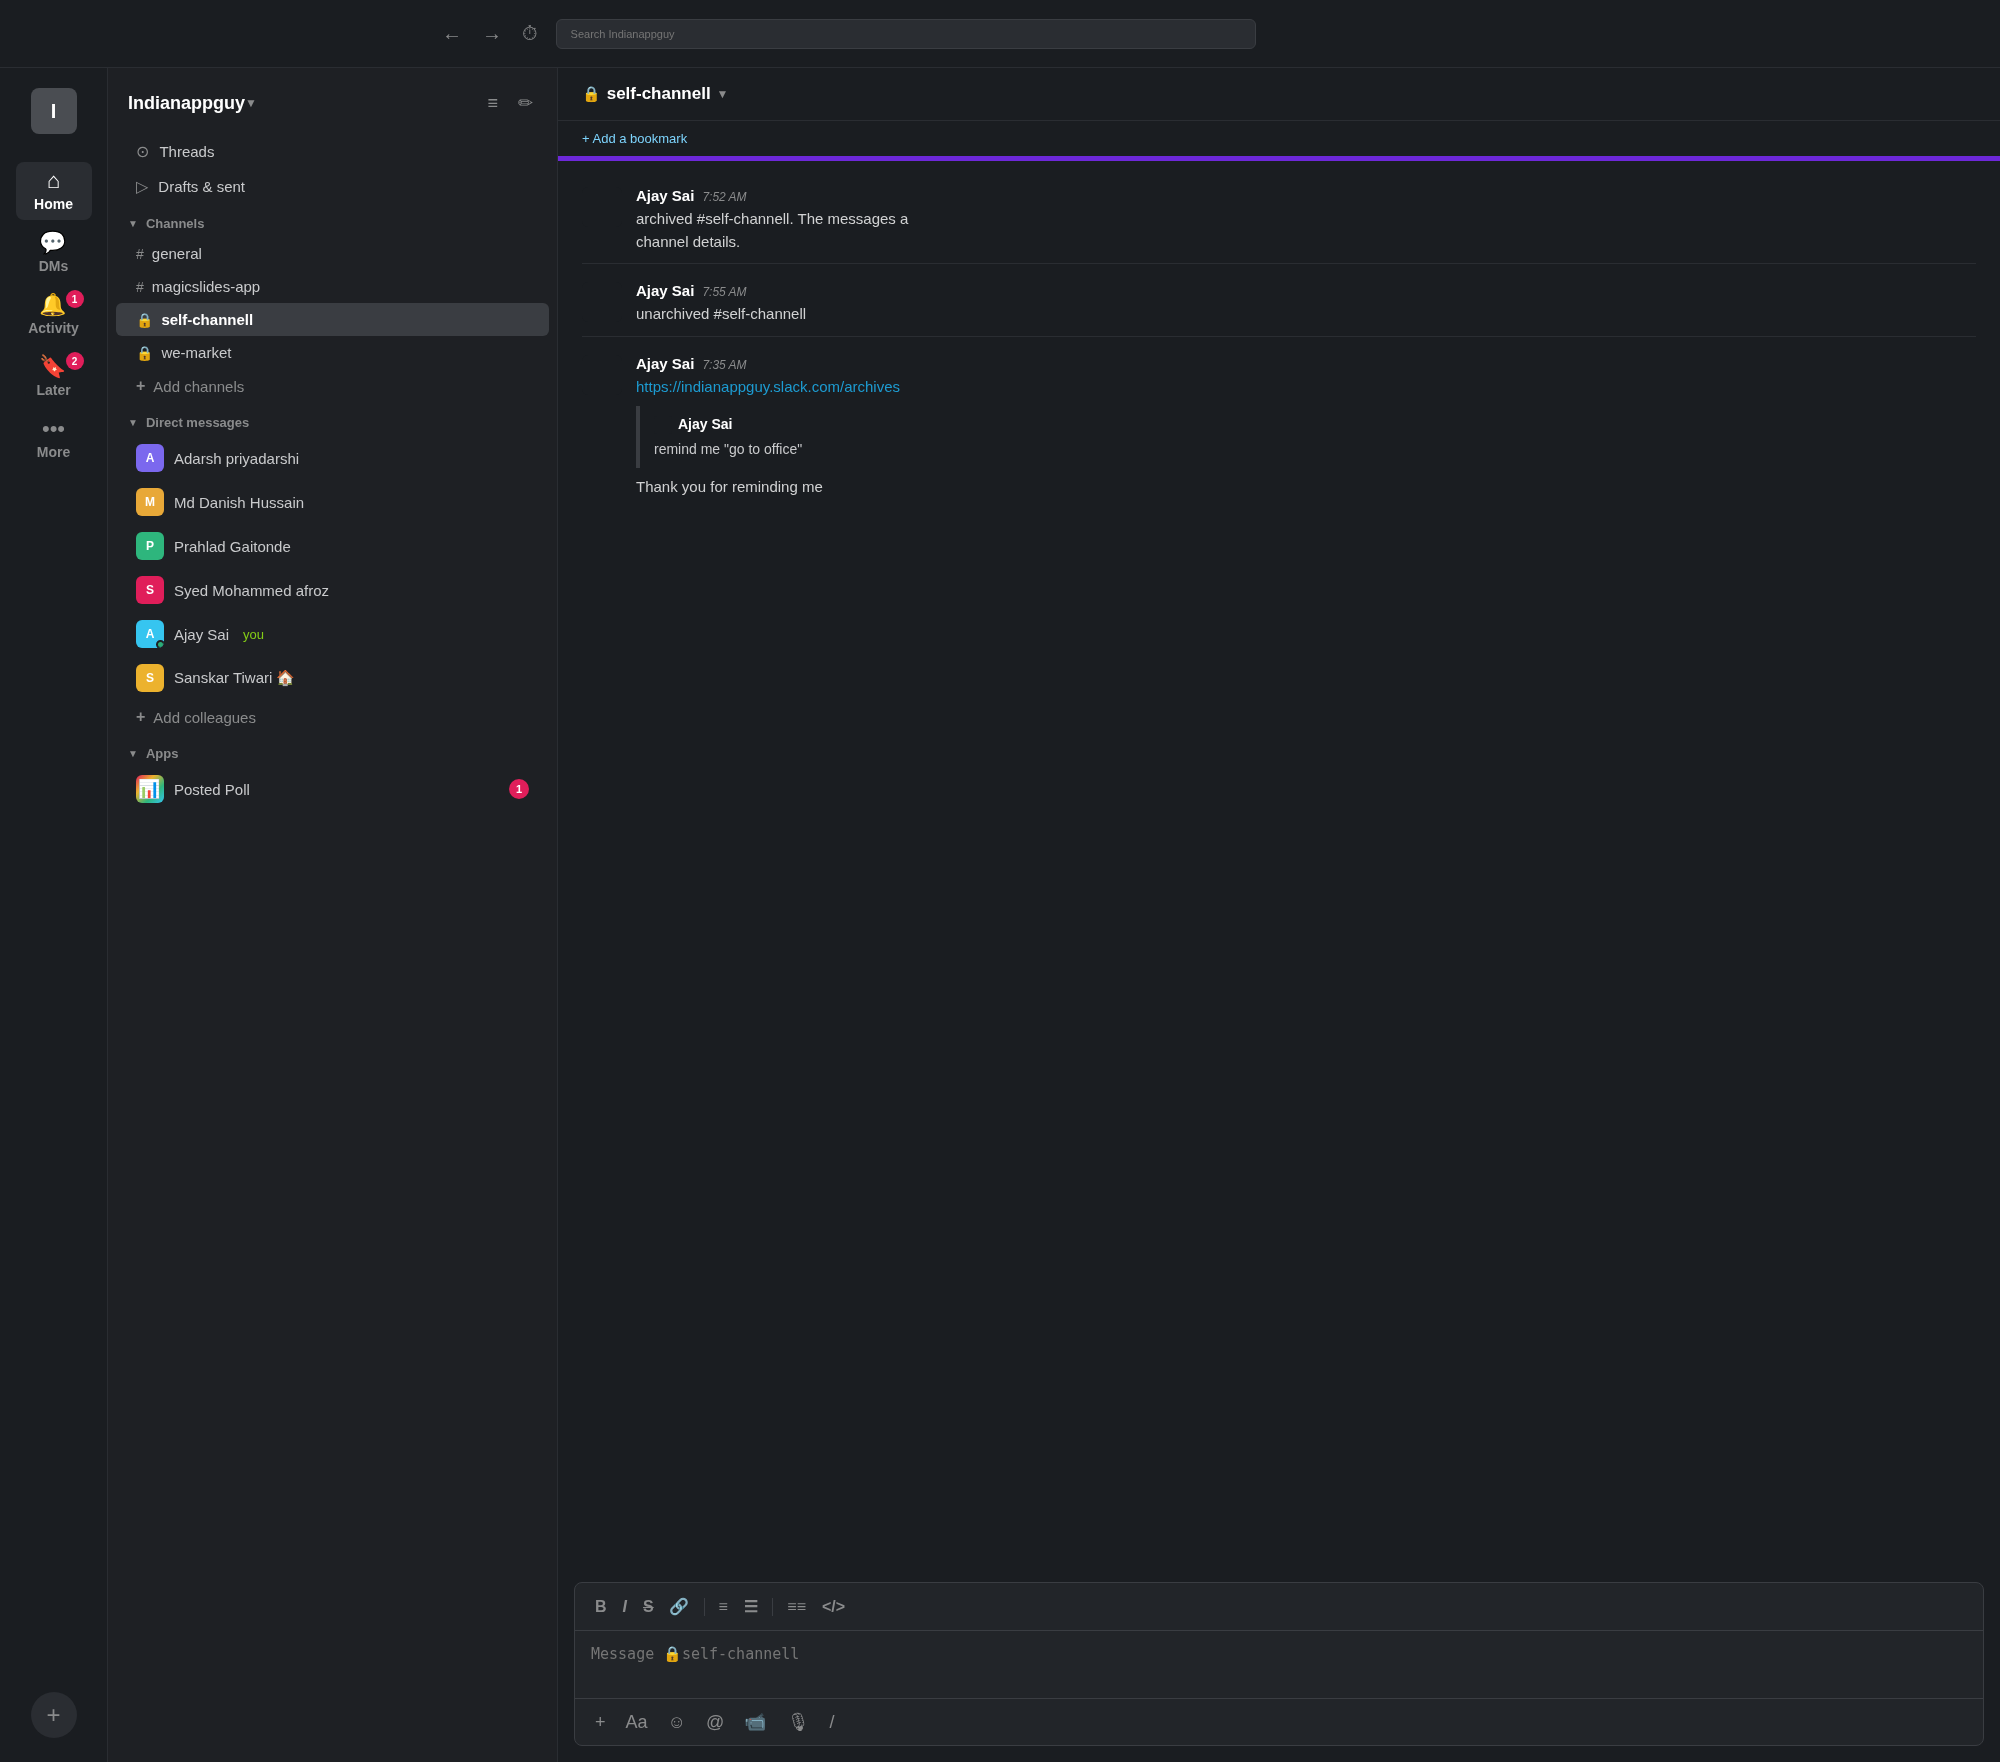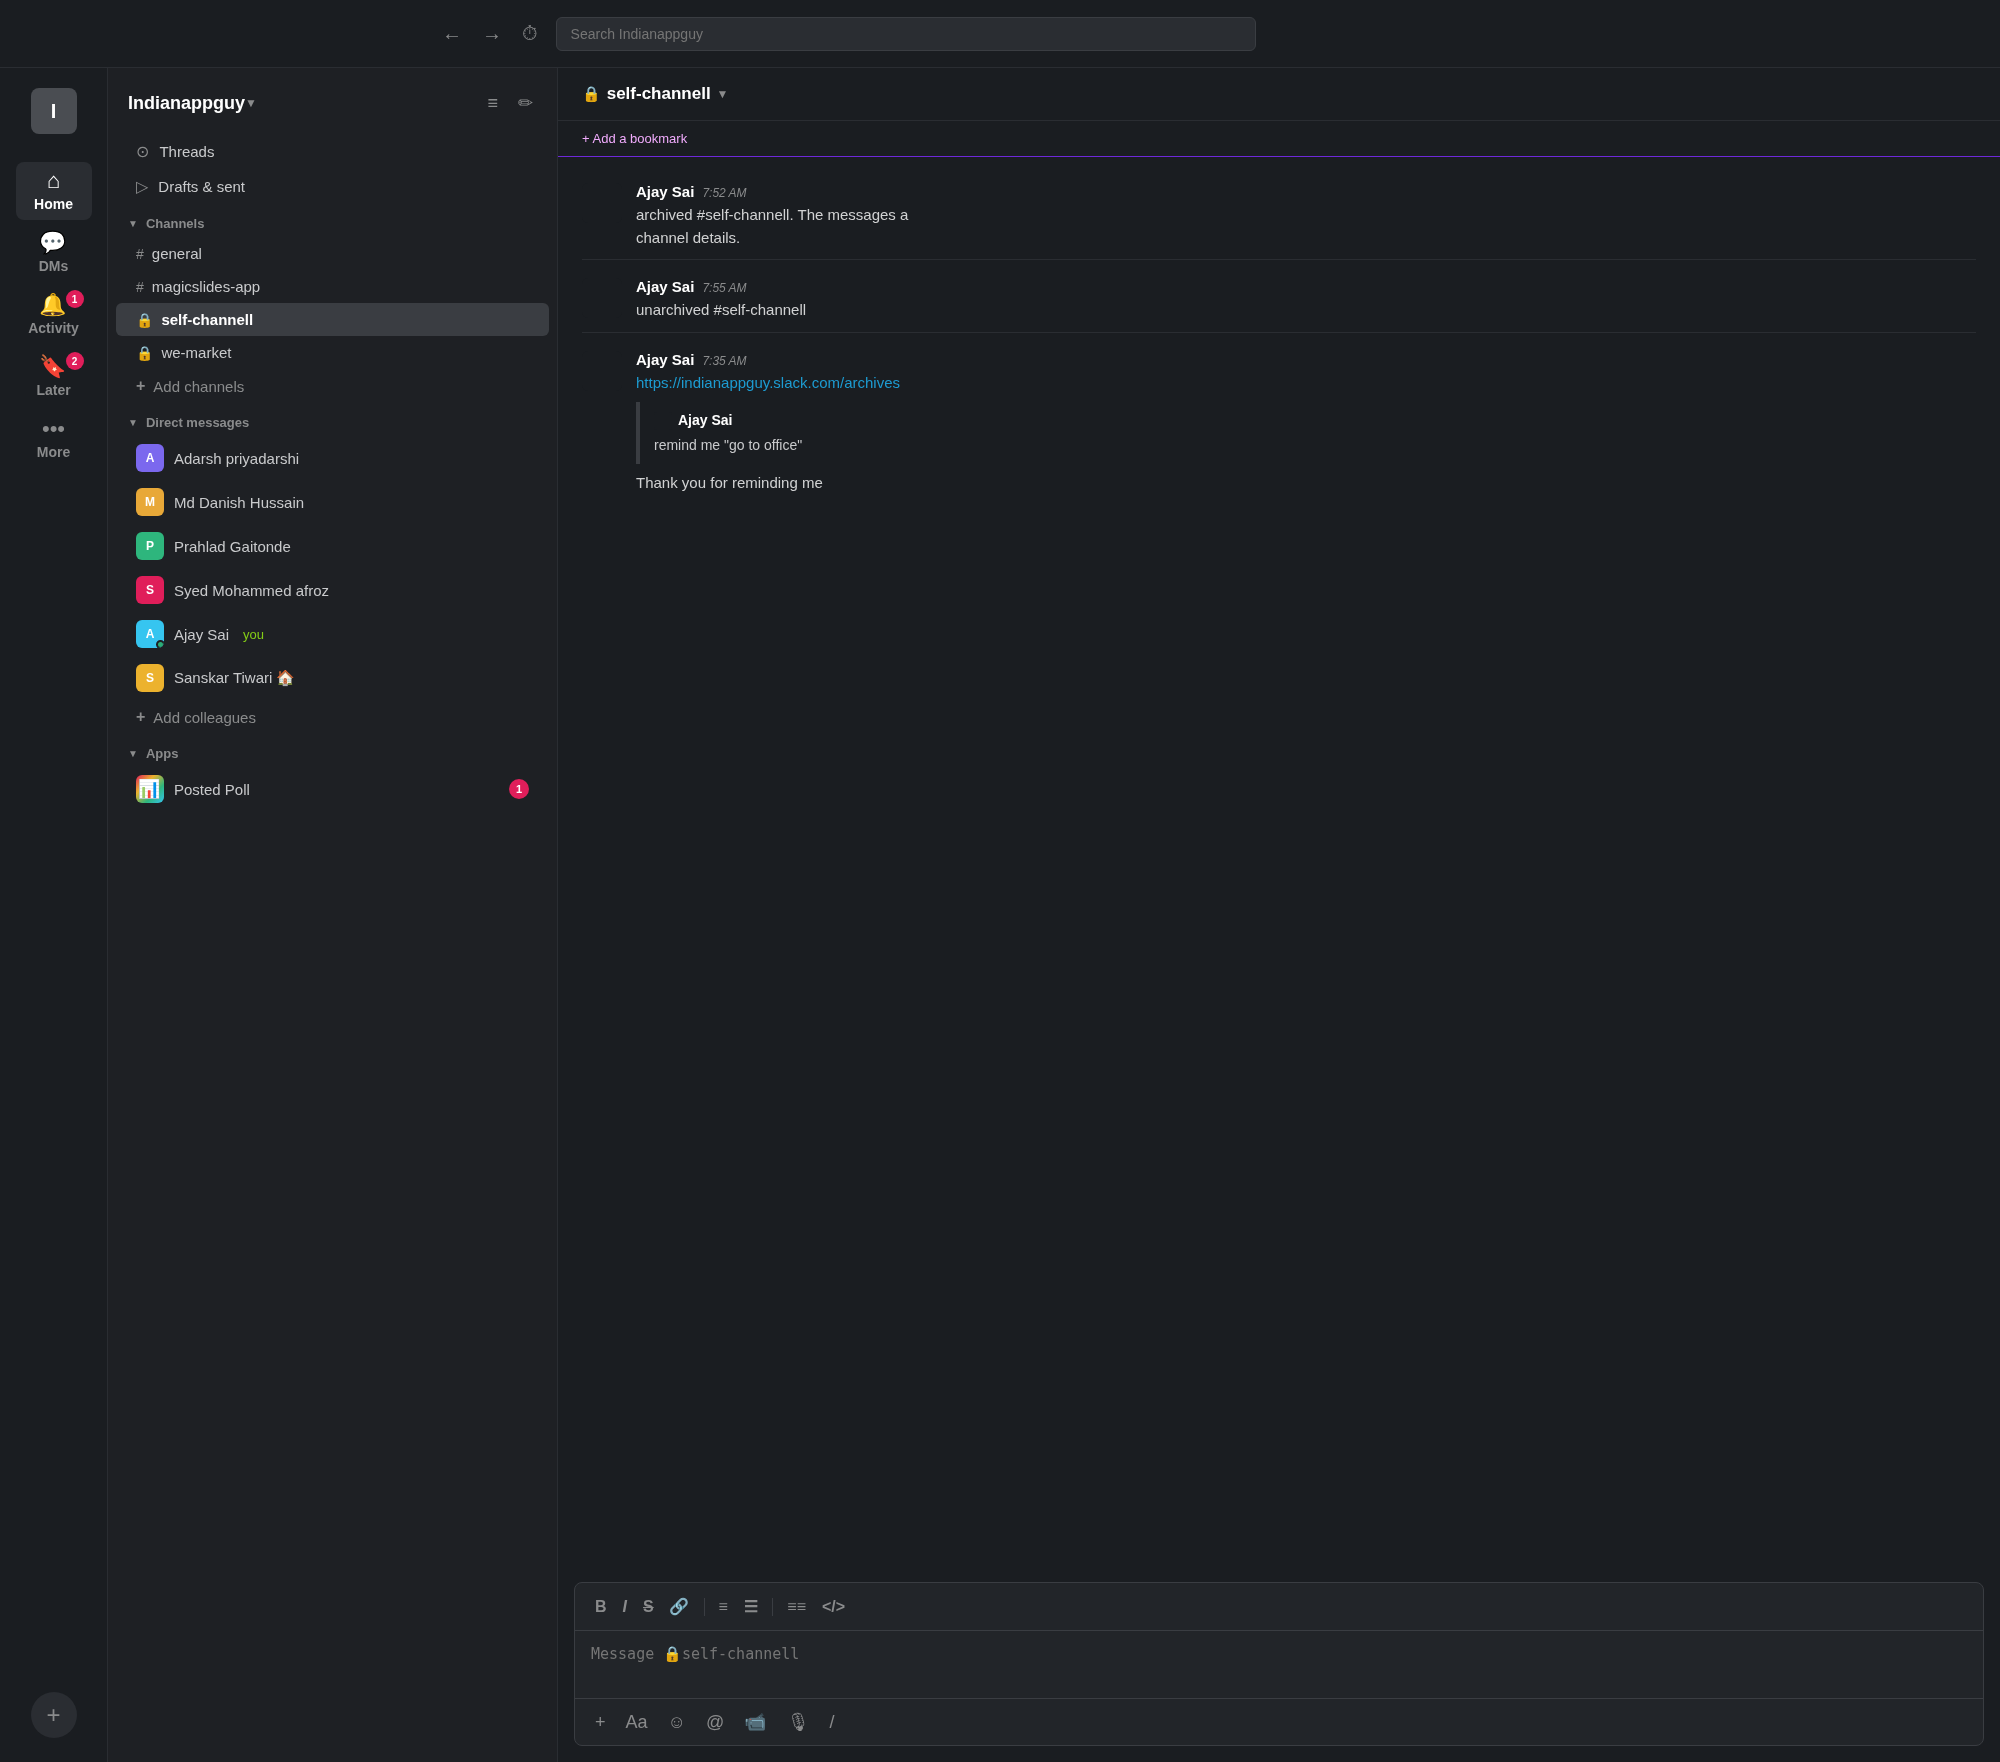--- a/index.html
+++ b/index.html
@@ -42,21 +42,21 @@
       border-radius: 4px;
     }
     .search-bar {
       flex: 1;
       max-width: 700px;
       background: #2a2d32;
       border: 1px solid #3a3d42;
       border-radius: 6px;
       padding: 8px 14px;
       color: #d1d2d3;
-      font-size: 14px;
+      font-size: 11px;
       outline: none;
     }
 
     
     .main {
       display: flex;
       flex: 1;
       overflow: hidden;
     }
 
@@ -333,22 +333,22 @@
       color: #fff;
       display: flex;
       align-items: center;
       gap: 6px;
     }
     .chat-title .lock-icon { font-size: 15px; color: #c9cacc; }
     .chat-title .chevron { font-size: 12px; color: #8a8b8c; }
 
     .bookmark-bar {
       padding: 10px 24px;
-      border-bottom: 1px solid #6d28d9;
-      color: #f0abfc;
+      border-bottom: 5px solid #6d28d9;
+      color: #7dd3fc;
       font-size: 13px;
       cursor: pointer;
       flex-shrink: 0;
     }
 
     .messages {
       flex: 1;
       overflow-y: auto;
       padding: 16px 24px;
       display: flex;

